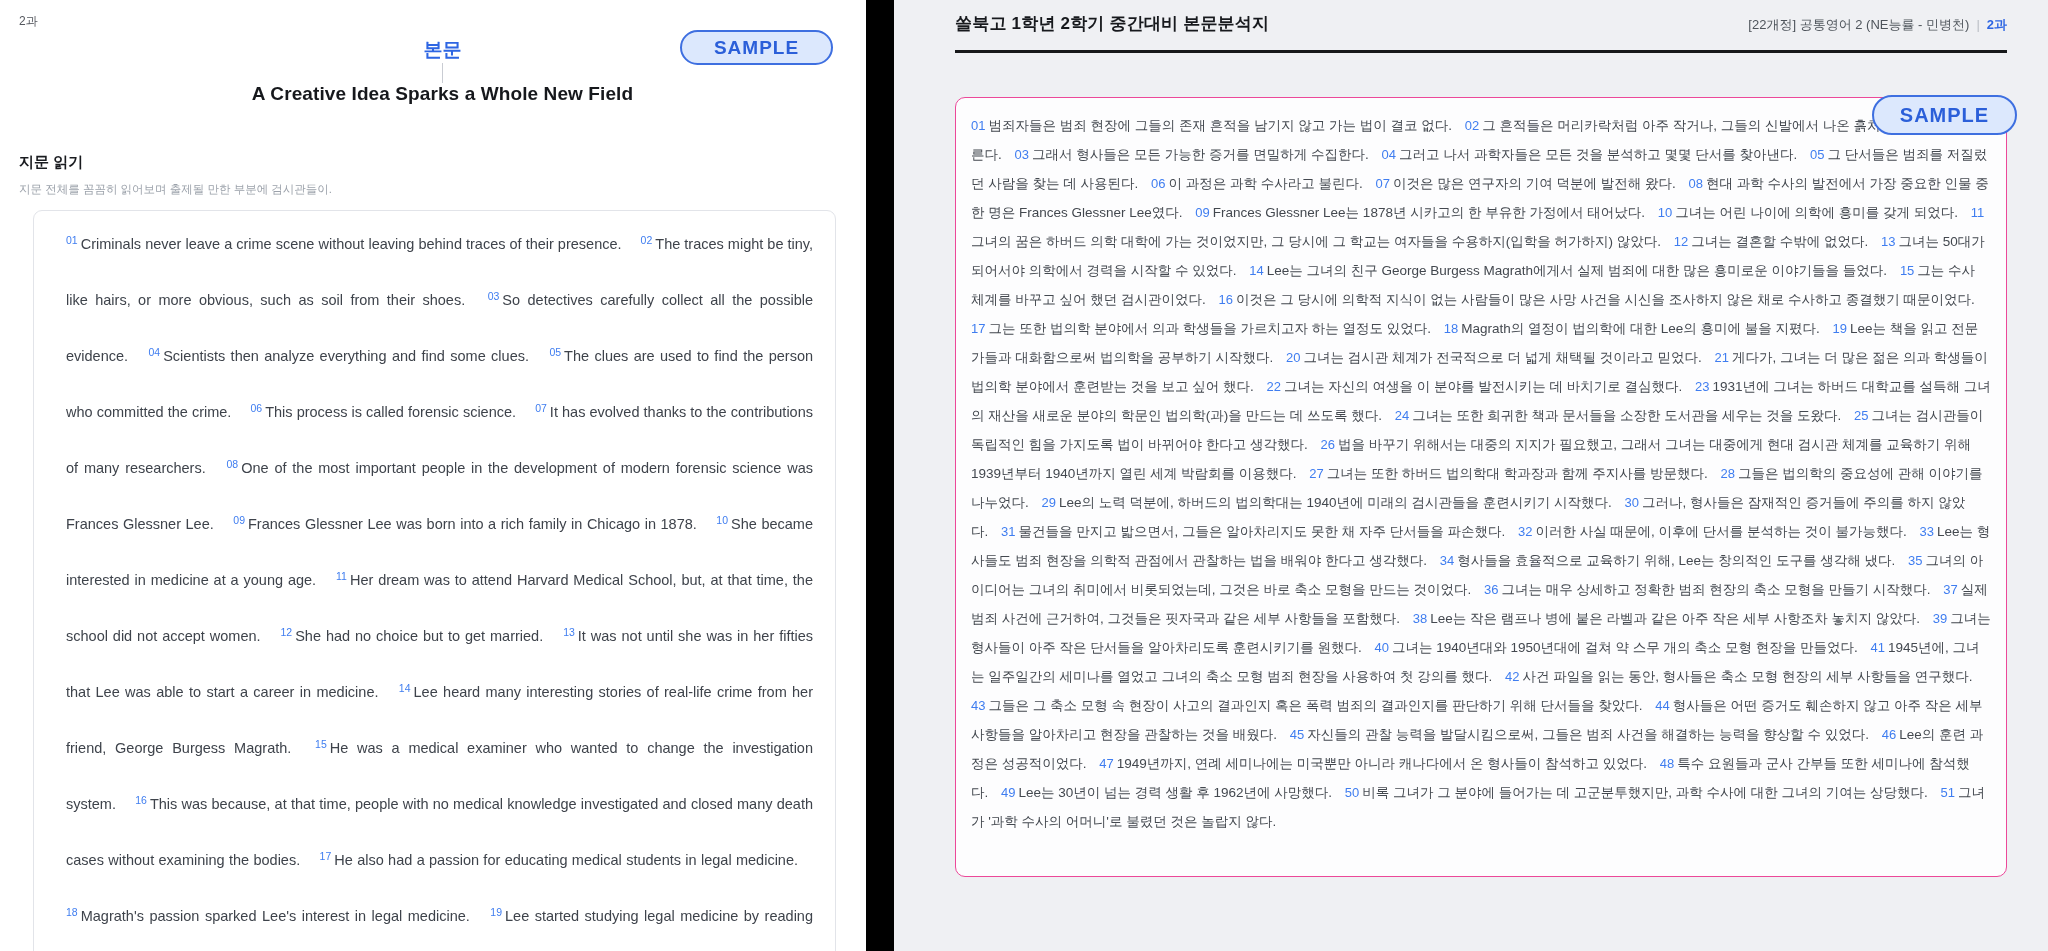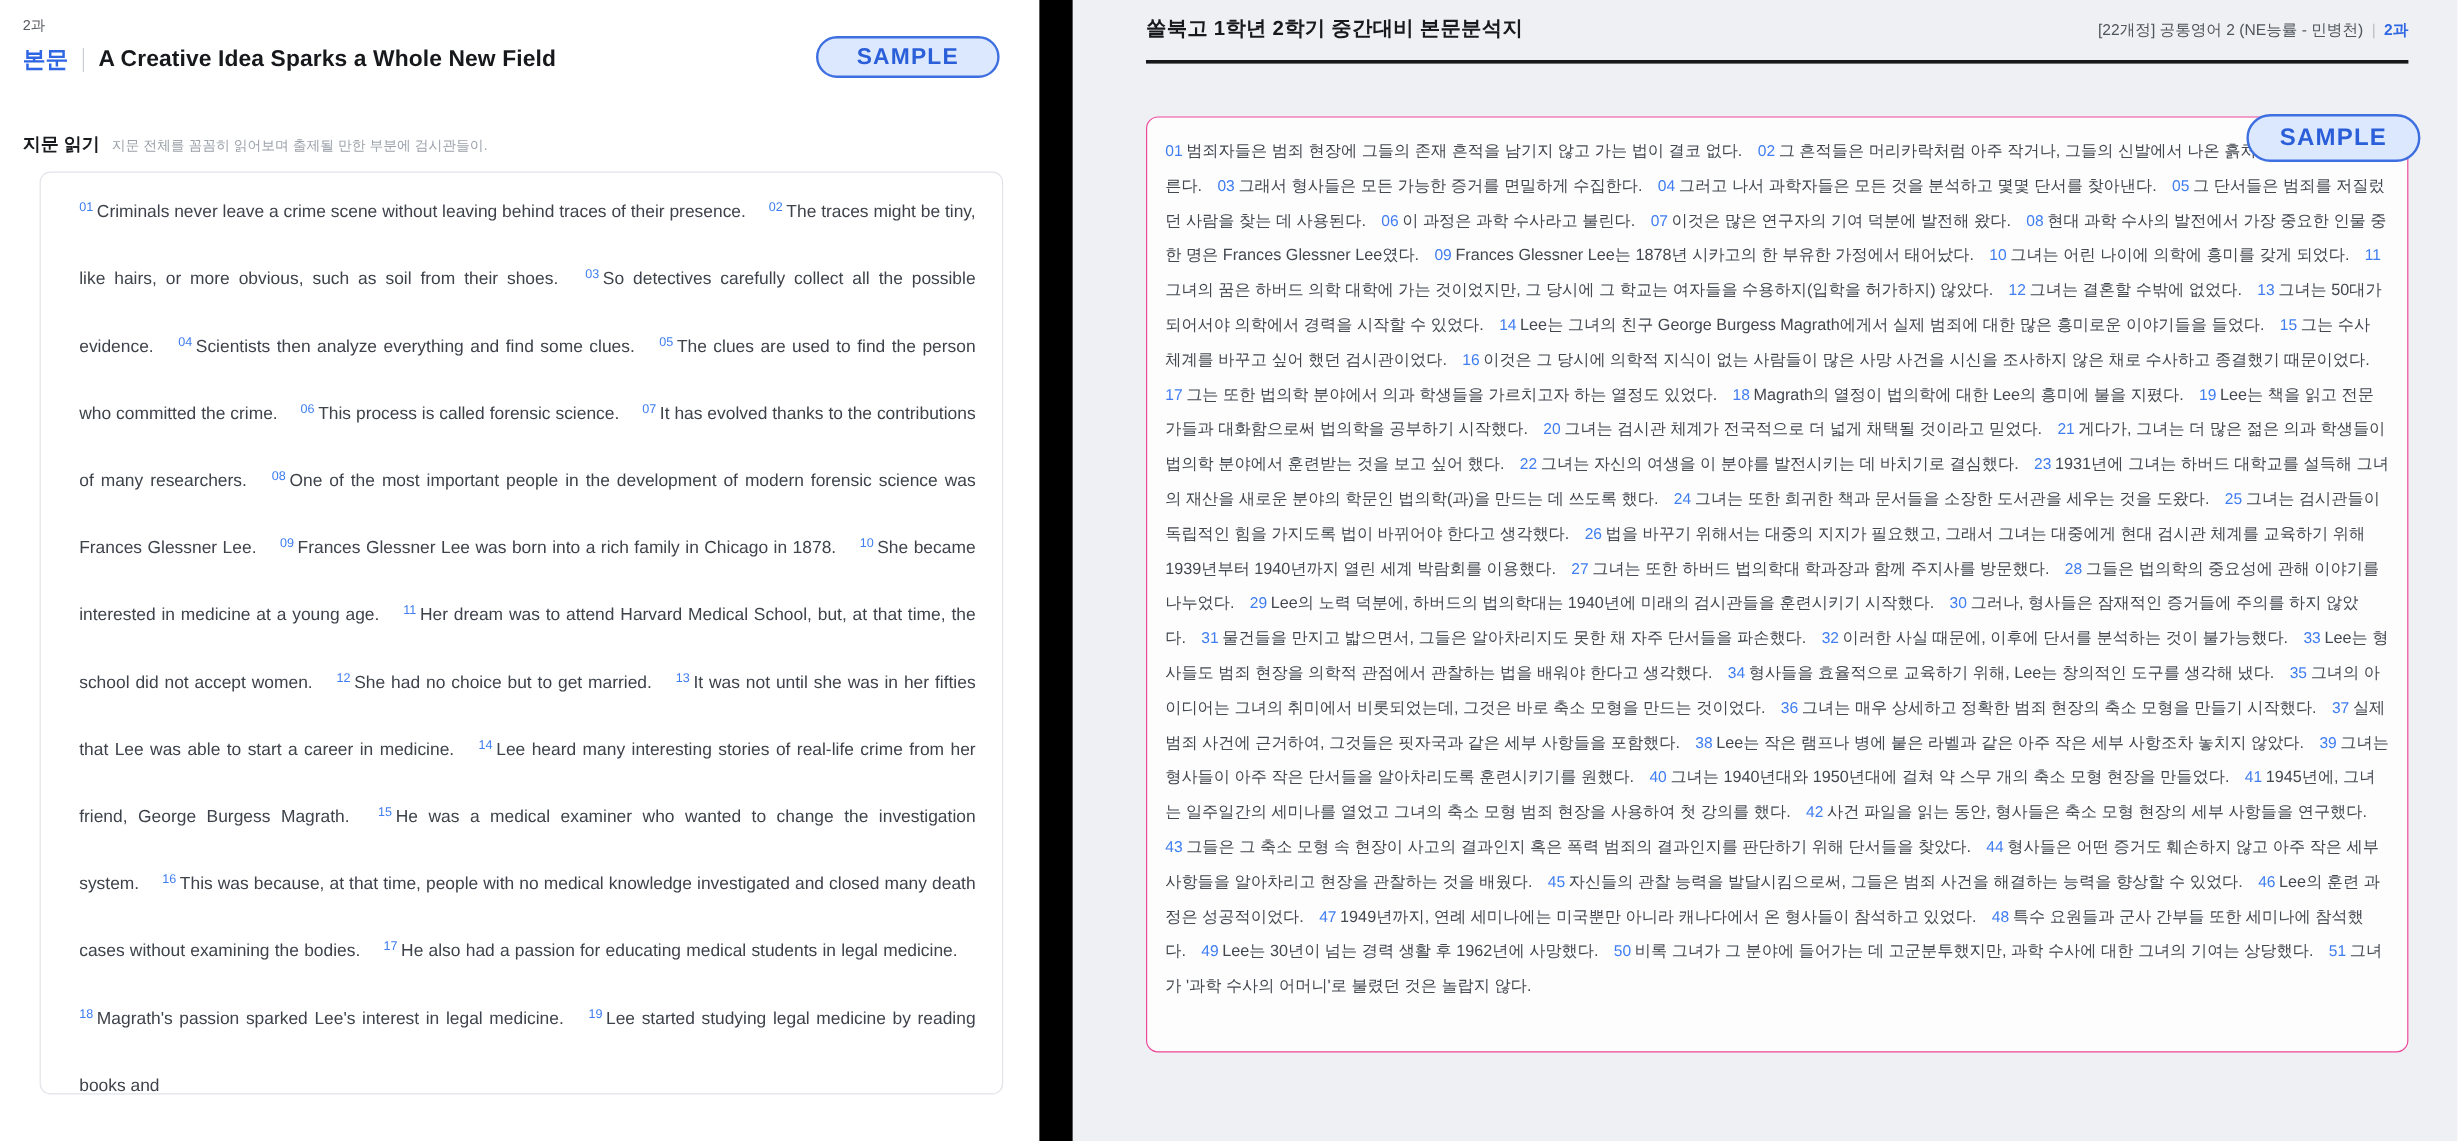--- a/index.html
+++ b/index.html
@@ -13,29 +13,29 @@
   }
   *{margin:0;padding:0;box-sizing:border-box;}
   html,body{width:2048px;height:951px;overflow:hidden;background:#fff;
     font-family:"Liberation Sans","DejaVu Sans",sans-serif;}
   .page{display:flex;width:2048px;height:802px;}
 
   
   .left{width:866px;height:951px;background:#ffffff;position:relative;
     padding:13px 0 0 19px;flex:none;}
   .lesson{font-size:12px;color:#54575e;}
-  .title-row{margin-top:7px;display:flex;align-items:center;}
+  .title-row{margin-top:7px;display:flex;align-items:center;flex-direction:column;}
   .section-label{font-size:19px;font-weight:bold;color:var(--accent-blue);}
   .vbar{width:1px;height:20px;background:#c9ccd3;margin:0 12px;}
   .l-title{font-size:19px;font-weight:bold;color:#16181c;letter-spacing:.1px;}
   .sample-badge{position:absolute;display:flex;align-items:center;justify-content:center;
     background:var(--badge-bg);border:2px solid var(--badge-border);color:var(--badge-text);
     font-weight:bold;border-radius:18px;letter-spacing:1px;}
   .badge-left{left:680px;top:30px;width:153px;height:35px;font-size:19px;}
-  .reading-row{margin-top:48px;display:flex;align-items:baseline;gap:10px;}
+  .reading-row{margin-top:48px;display:flex;align-items:baseline;gap:10px;flex-direction:column;}
   .reading-heading{font-size:15px;font-weight:800;color:#191b1f;}
   .reading-hint{font-size:11.5px;color:#9ba1aa;}
   .passage-box{margin:13px 30px 0 14px;height:769px;background:#fff;
     border:1px solid #e2e4e9;border-radius:9px;padding:6px 22px 0 32px;overflow:hidden;}
   .passage{font-size:14.5px;line-height:55px;color:#3e434b;text-align:justify;}
   .e-sent{margin-right:15px;}
   .e-num{font-size:10.5px;color:var(--number-blue);position:relative;top:-5px;margin-right:3px;}
 
   
   .divider{width:28px;height:951px;background:var(--divider-black);flex:none;}

